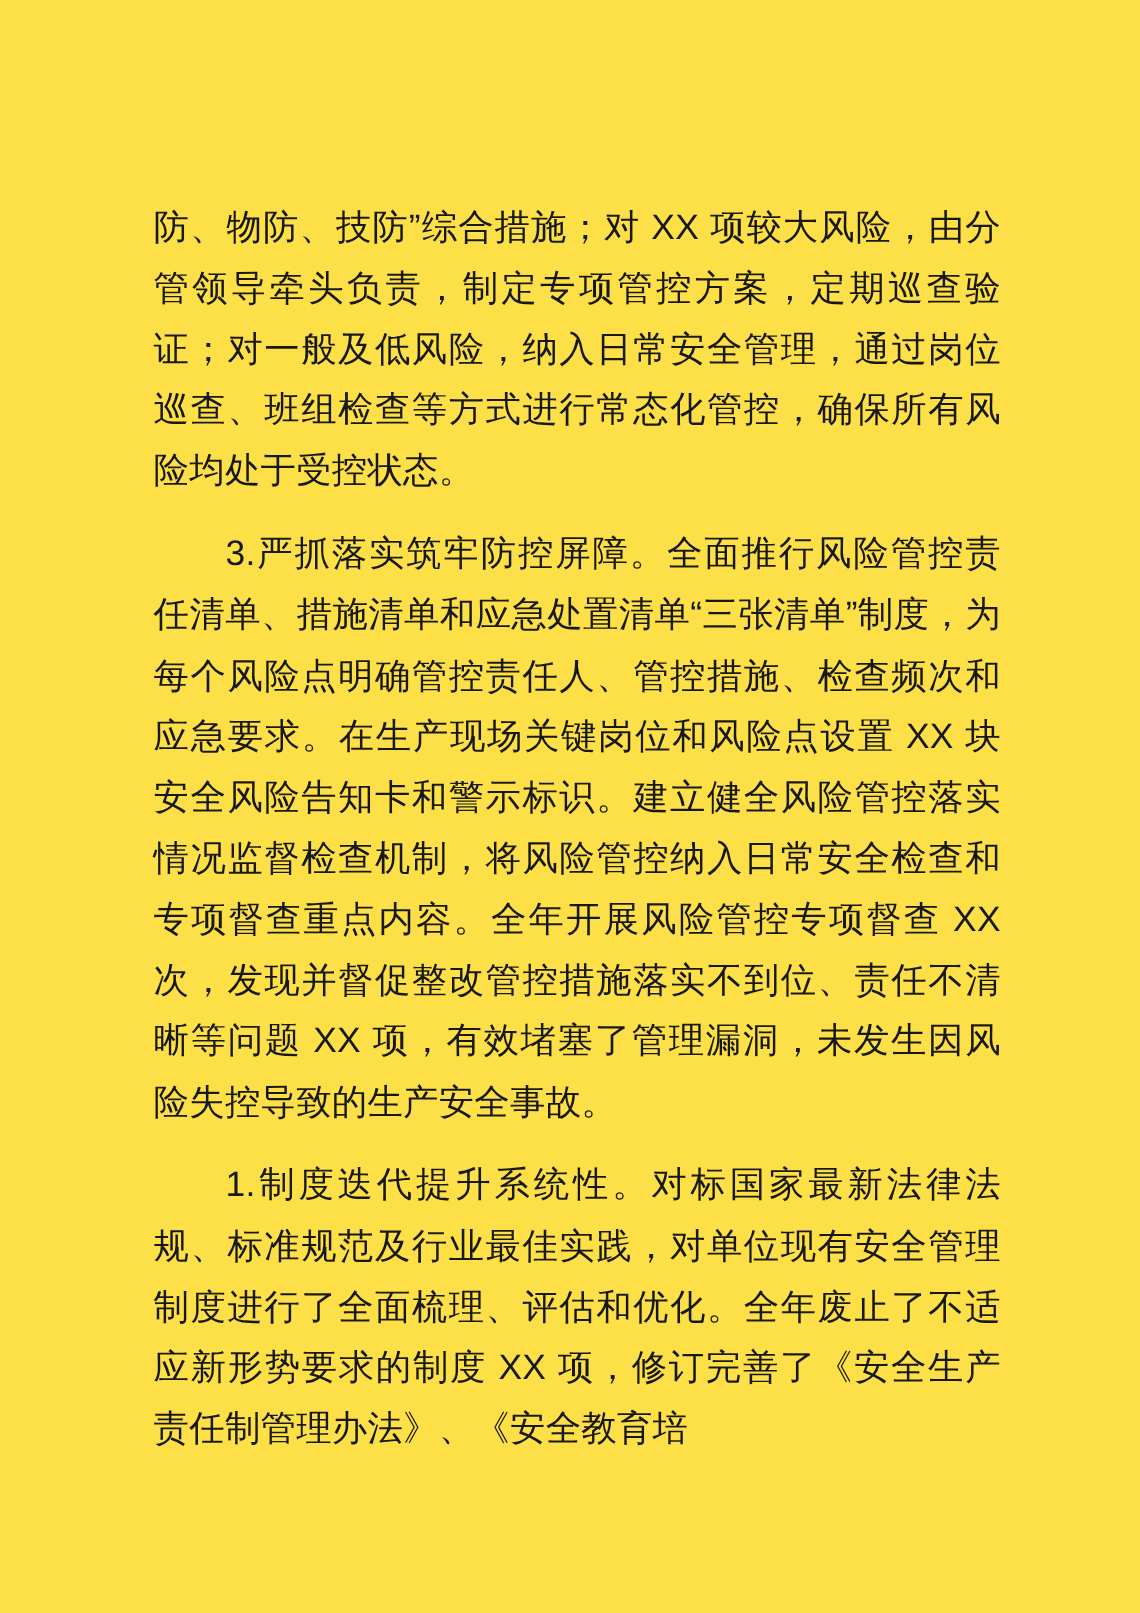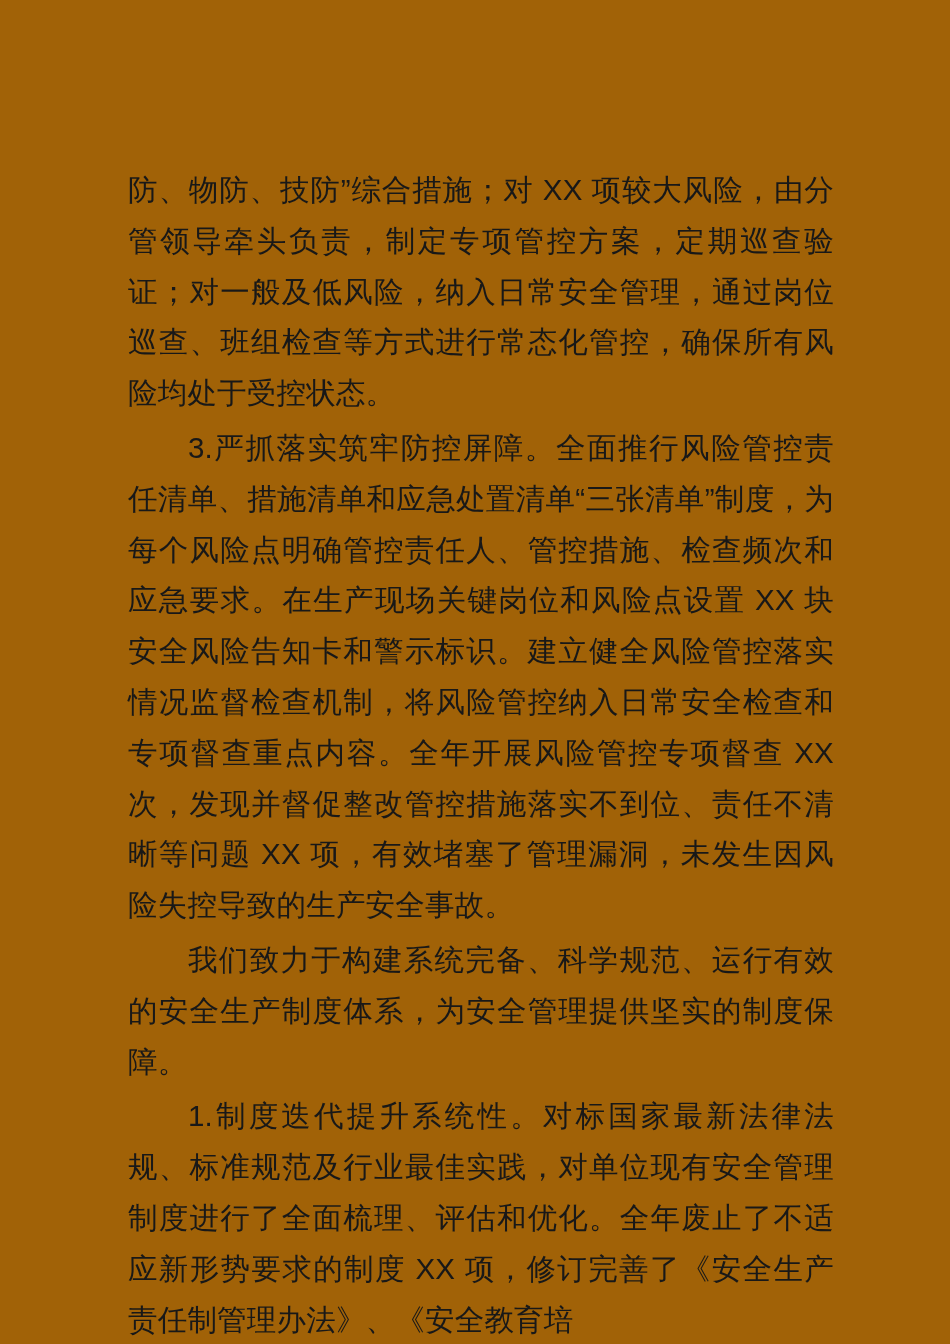--- a/index.html
+++ b/index.html
@@ -4,21 +4,21 @@
 <style>
   html, body {
     margin: 0;
     padding: 0;
     background: #ffffff;
   }
   .page {
     position: relative;
     width: 950px;
     height: 1344px;
-    background: #a16207;
+    background: #fde047;
     overflow: hidden;
     box-sizing: border-box;
   }
   .doc-body {
     position: absolute;
     left: 128px;
     top: 165px;
     width: 706px;
   }
   .para {
@@ -33,26 +33,25 @@
     letter-spacing: 0.2px;
     font-weight: 400;
   }
   .para.indent {
     text-indent: 60px;
   }
   .para.cont {
     text-indent: 0;
   }
   .para + .para {
-    margin-top: 4px;
+    margin-top: 18px;
   }
 </style>
 </head>
 <body>
 
 <div class="page">
   <div class="doc-body">
     <p class="para cont">防、物防、技防”综合措施；对 XX 项较大风险，由分管领导牵头负责，制定专项管控方案，定期巡查验证；对一般及低风险，纳入日常安全管理，通过岗位巡查、班组检查等方式进行常态化管控，确保所有风险均处于受控状态。</p>
     <p class="para indent">3.严抓落实筑牢防控屏障。全面推行风险管控责任清单、措施清单和应急处置清单“三张清单”制度，为每个风险点明确管控责任人、管控措施、检查频次和应急要求。在生产现场关键岗位和风险点设置 XX 块安全风险告知卡和警示标识。建立健全风险管控落实情况监督检查机制，将风险管控纳入日常安全检查和专项督查重点内容。全年开展风险管控专项督查 XX 次，发现并督促整改管控措施落实不到位、责任不清晰等问题 XX 项，有效堵塞了管理漏洞，未发生因风险失控导致的生产安全事故。</p>
-    <p class="para indent">我们致力于构建系统完备、科学规范、运行有效的安全生产制度体系，为安全管理提供坚实的制度保障。</p>
     <p class="para indent">1.制度迭代提升系统性。对标国家最新法律法规、标准规范及行业最佳实践，对单位现有安全管理制度进行了全面梳理、评估和优化。全年废止了不适应新形势要求的制度 XX 项，修订完善了《安全生产责任制管理办法》、《安全教育培</p>
   </div>
 </div>
 
 </body></html>

